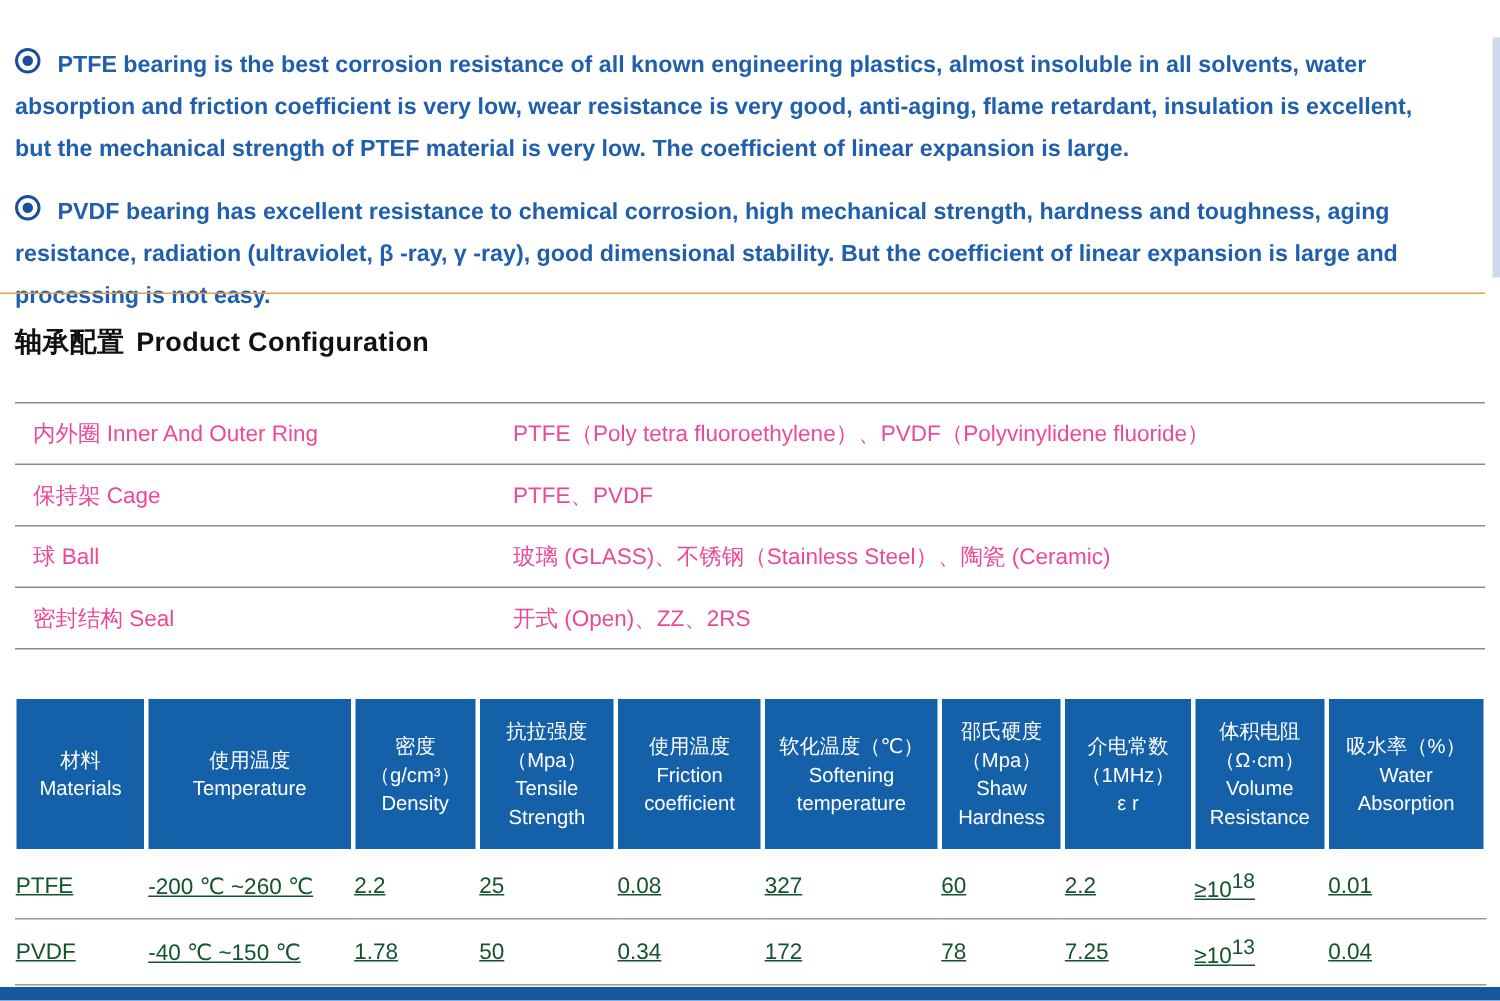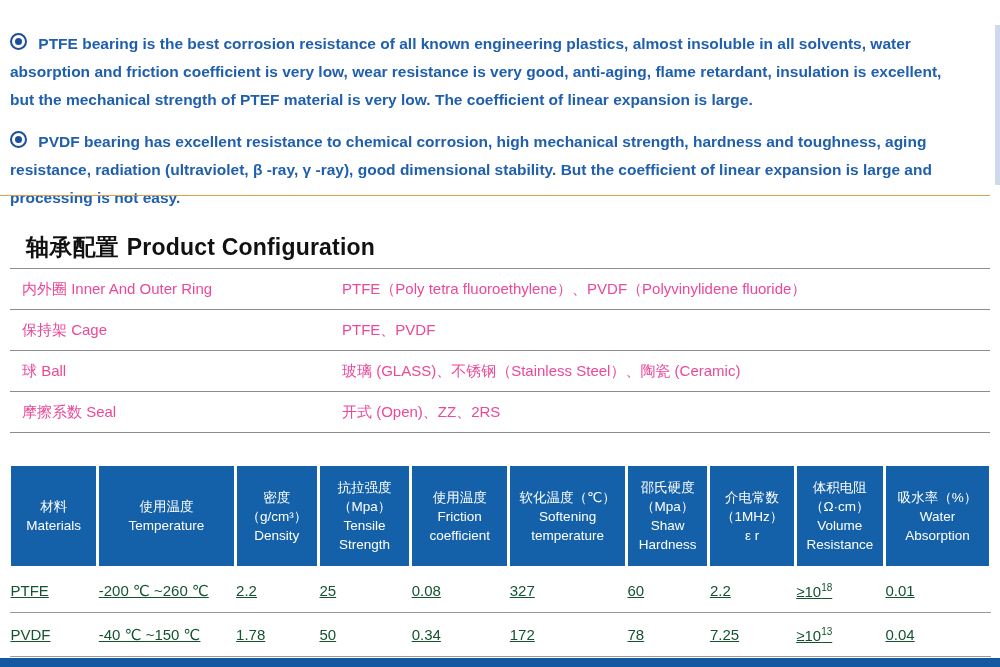--- a/index.html
+++ b/index.html
@@ -25,22 +25,22 @@
     position:absolute;left:50%;top:50%;width:7px;height:7px;margin:-3.5px 0 0 -3.5px;
     background:#1b4f9c;border-radius:50%;
   }
 
   
   .orange-rule{position:absolute;left:0;top:195px;width:990px;height:1px;background:#dfa14e;}
   .edge-strip{position:absolute;right:0;top:25px;width:5px;height:160px;background:#ccdaec;}
 
   
   .section-title{
-    margin:16px;position:absolute;left:10px;top:216px;
-    font-size:23px;font-weight:bold;color:#111;letter-spacing:0.2px;
+    margin:0;position:absolute;left:10px;top:216px;
+    font-size:18px;font-weight:bold;color:#111;letter-spacing:0.2px;
   }
   .section-title .zh{margin-right:8px;}
 
   
   .config-table{
     position:absolute;left:10px;top:268px;width:980px;
     border-collapse:collapse;table-layout:fixed;
     font-size:15px;color:#ec4899;
   }
   .config-table tr{border-bottom:1px solid #8c8c8c;}
@@ -57,21 +57,21 @@
     background:#1561a9;color:#ffffff;font-weight:normal;
     border:3px solid #ffffff;
     height:96px;vertical-align:middle;text-align:center;
     font-size:13.5px;line-height:19px;padding:2px 1px;
   }
   .spec-table th .hl{display:block;}
   .spec-table td{
     text-align:left;vertical-align:middle;height:41px;
     border-bottom:1px solid #9a9a9a;font-size:15px;color:#14532d;text-decoration:underline;
   }
-  .spec-table td sup{font-size:10px;}
+  .spec-table td sup{font-size:14px;}
 
   
   .footer-bar{position:absolute;left:0;bottom:0;width:1000px;height:9px;background:#1458a0;}
 </style>
 </head>
 <body>
 
 <div class="page">
 
   <section class="intro">
@@ -100,21 +100,21 @@
       </tr>
       <tr>
         <td class="cfg-label">保持架 Cage</td>
         <td>PTFE、PVDF</td>
       </tr>
       <tr>
         <td class="cfg-label">球 Ball</td>
         <td>玻璃 (GLASS)、不锈钢（Stainless Steel）、陶瓷 (Ceramic)</td>
       </tr>
       <tr>
-        <td class="cfg-label">摩擦系数 Seal</td>
+        <td class="cfg-label">密封结构 Seal</td>
         <td>开式 (Open)、ZZ、2RS</td>
       </tr>
     </tbody>
   </table>
 
   <table class="spec-table">
     <colgroup>
       <col style="width:9.0%">
         <col style="width:14.0%">
         <col style="width:8.5%">

